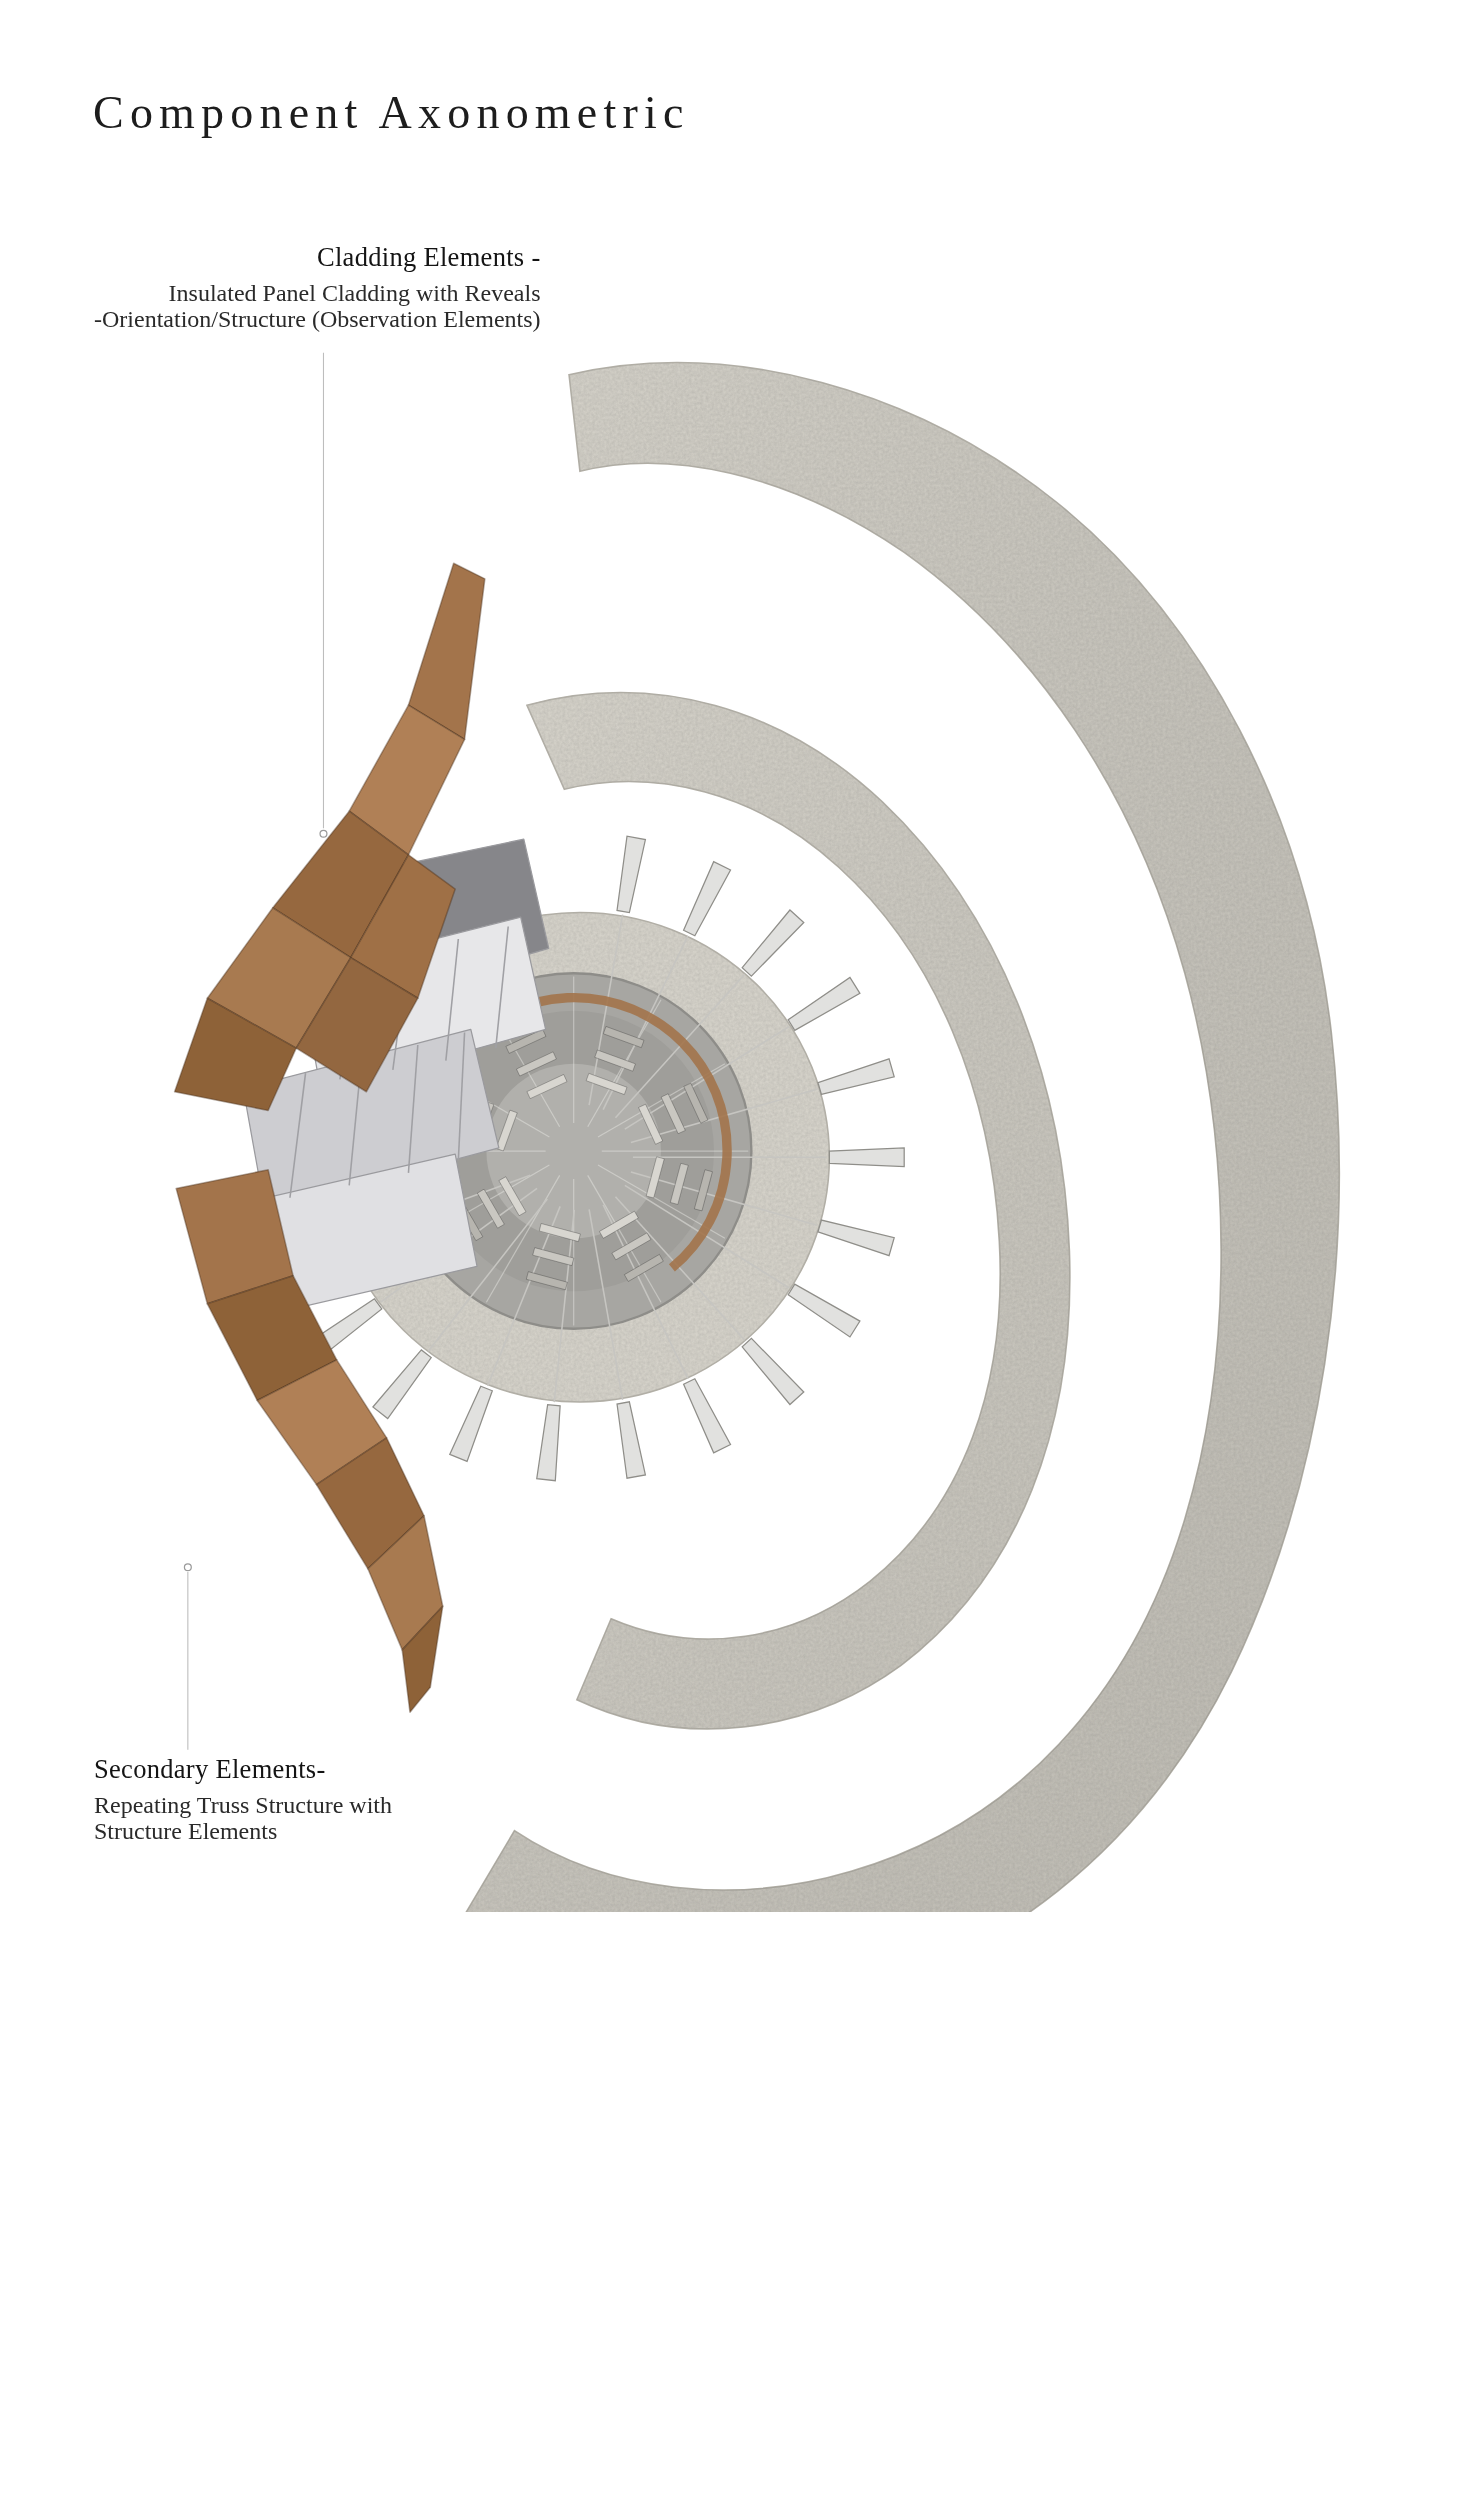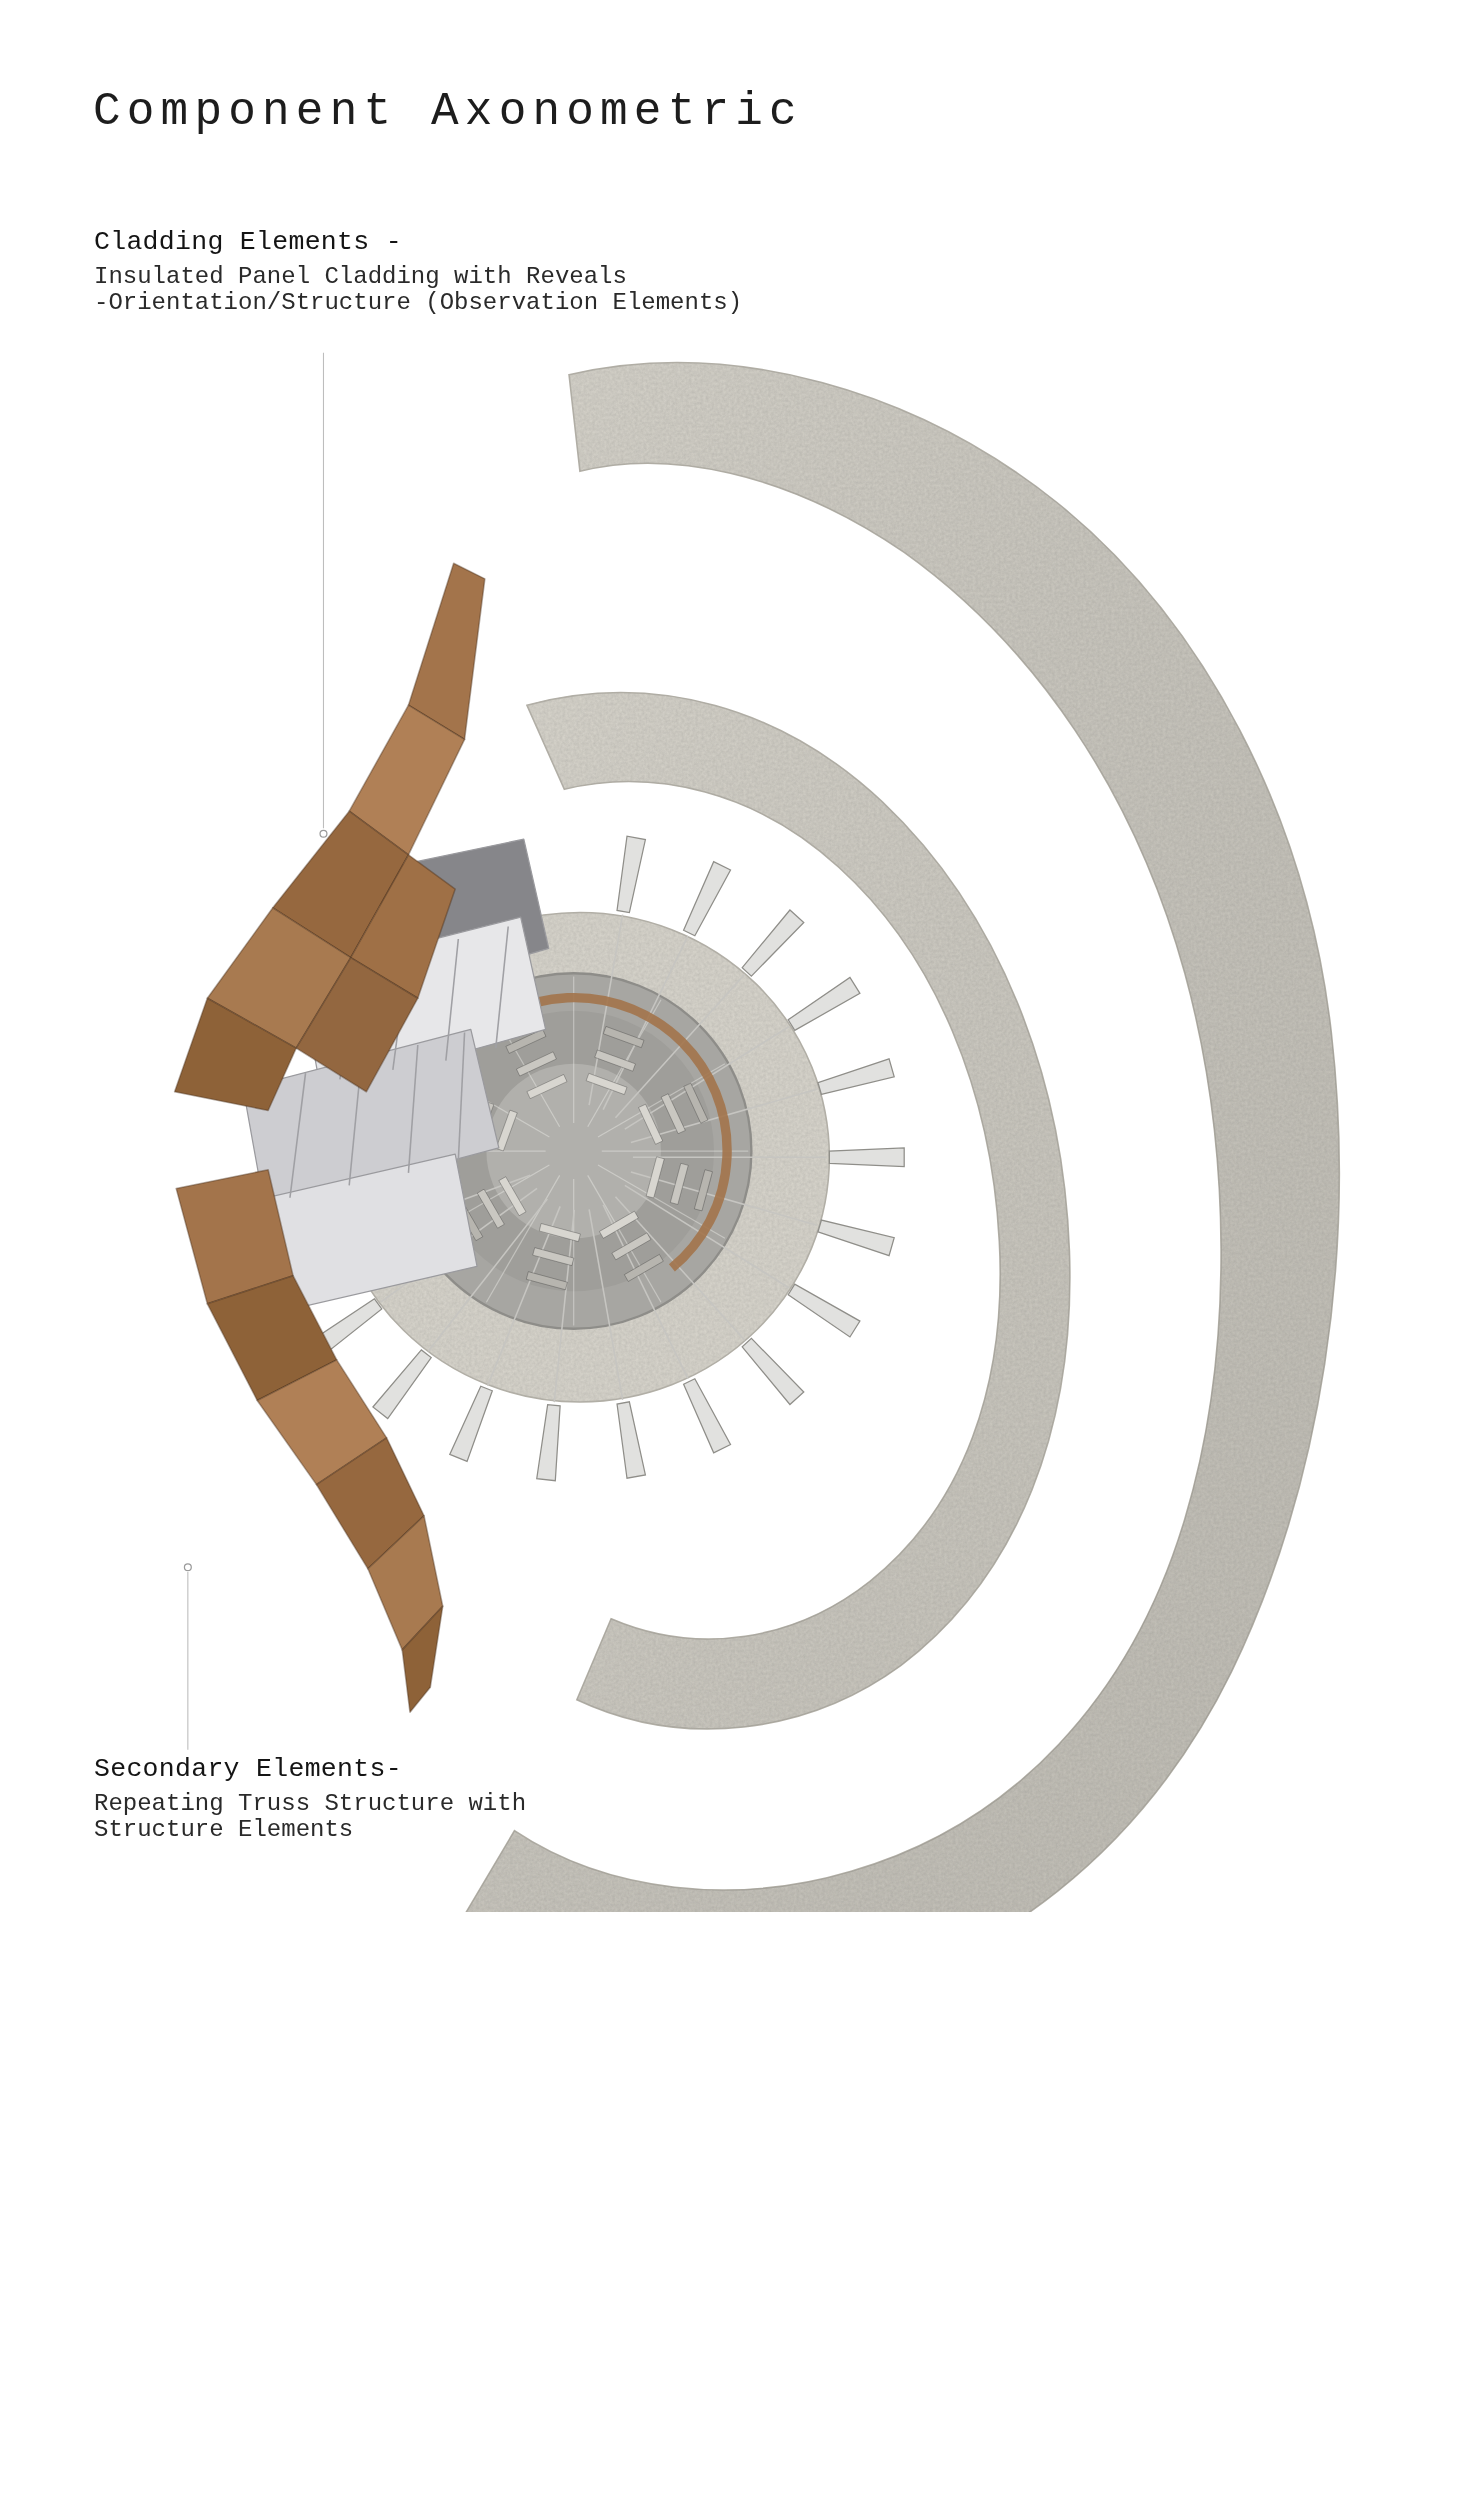--- a/index.html
+++ b/index.html
@@ -1,37 +1,37 @@
 <!DOCTYPE html>
 <html style="--bg: #ffffff; --stone: #d9d6cd; --stone-edge: #b2afa6; --floor: #a7a6a2; --copper: #a3744b; --leader: #bdbdbd;font-size:10px"><head>
 <meta charset="utf-8">
 <style>
   html,body{margin:0;padding:0;background:#ffffff;}
   .page{
     position:relative;
     width:1481px;height:1912px;
     background:var(--bg,#ffffff);
-    font-family:Liberation Mono, monospace;
+    font-family:Liberation Serif, serif;
     overflow:hidden;
   }
   .drawing-svg{position:absolute;left:0;top:0;}
   .page-title{
     position:absolute;left:93px;top:86px;
     font-size:46px;letter-spacing:6.2px;color:#1d1d1d;font-weight:400;
     white-space:nowrap;
   }
   .label-block{position:absolute;left:94px;white-space:nowrap;}
   .label-block .lb-title{
     font-size:26.5px;color:#141414;font-weight:400;letter-spacing:0.3px;
     display:block;margin-bottom:7.4px;
   }
   .label-block .lb-line{
     font-size:24px;color:#2a2a2a;line-height:26px;display:block;
   }
-  #label-cladding{top:227px;}
+  #label-cladding{top:242px;text-align:right;}
   #label-tectonic{top:1754px;}
   #label-stereotomic{top:2136px;}
 </style>
 </head>
 <body>
 
 <div class="page">
 
   <svg class="drawing-svg" width="1481" height="2500" viewBox="0 0 950 1603" xmlns="http://www.w3.org/2000/svg">
 

